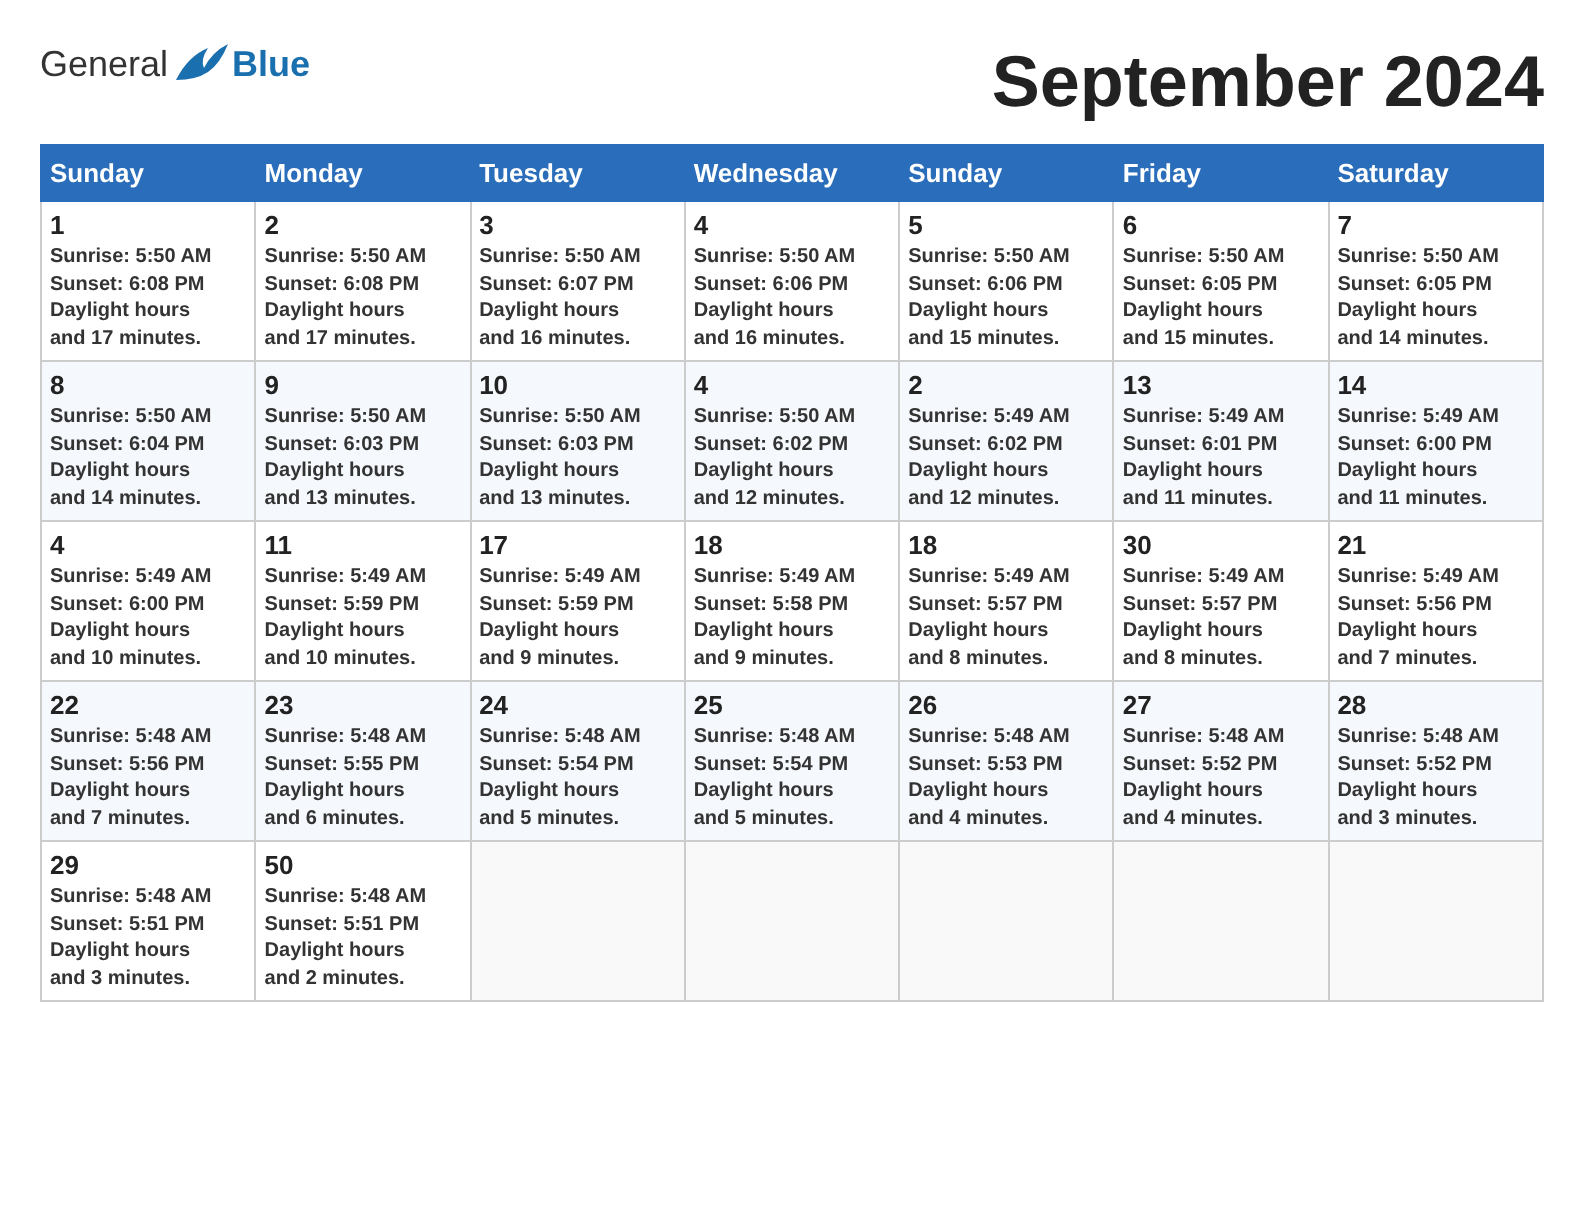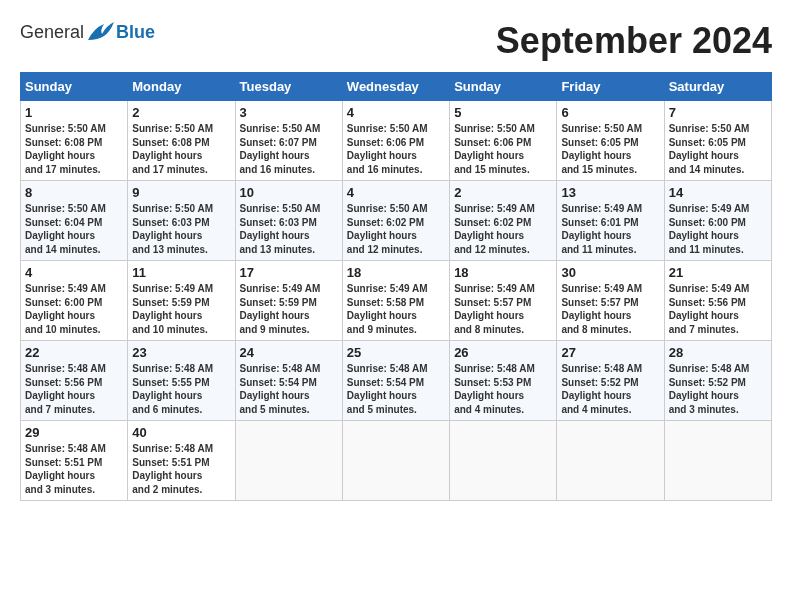--- a/index.html
+++ b/index.html
@@ -236,21 +236,21 @@
         <span class="day-number">28</span>
         <span class="day-detail">Sunrise: 5:48 AM<br>Sunset: 5:52 PM<br>Daylight hours<br>and 3 minutes.</span>
       </td>
       </tr>
       <tr>
         <td>
         <span class="day-number">29</span>
         <span class="day-detail">Sunrise: 5:48 AM<br>Sunset: 5:51 PM<br>Daylight hours<br>and 3 minutes.</span>
       </td>
         <td>
-        <span class="day-number">40</span>
+        <span class="day-number">50</span>
         <span class="day-detail">Sunrise: 5:48 AM<br>Sunset: 5:51 PM<br>Daylight hours<br>and 2 minutes.</span>
       </td>
         <td class="empty-cell"></td>
         <td class="empty-cell"></td>
         <td class="empty-cell"></td>
         <td class="empty-cell"></td>
         <td class="empty-cell"></td>
       </tr>
     </tbody>
 </table>

